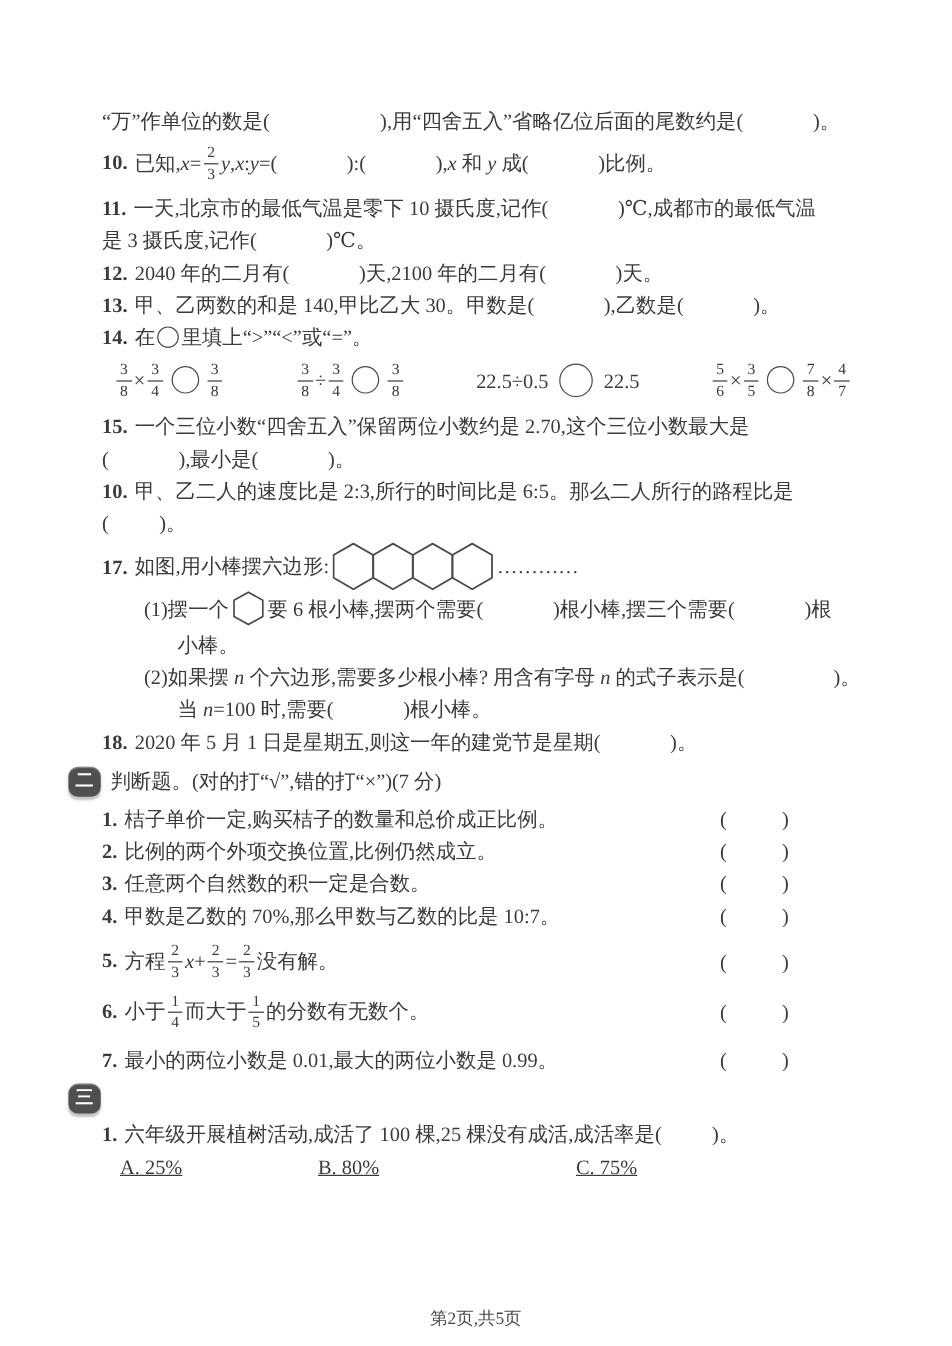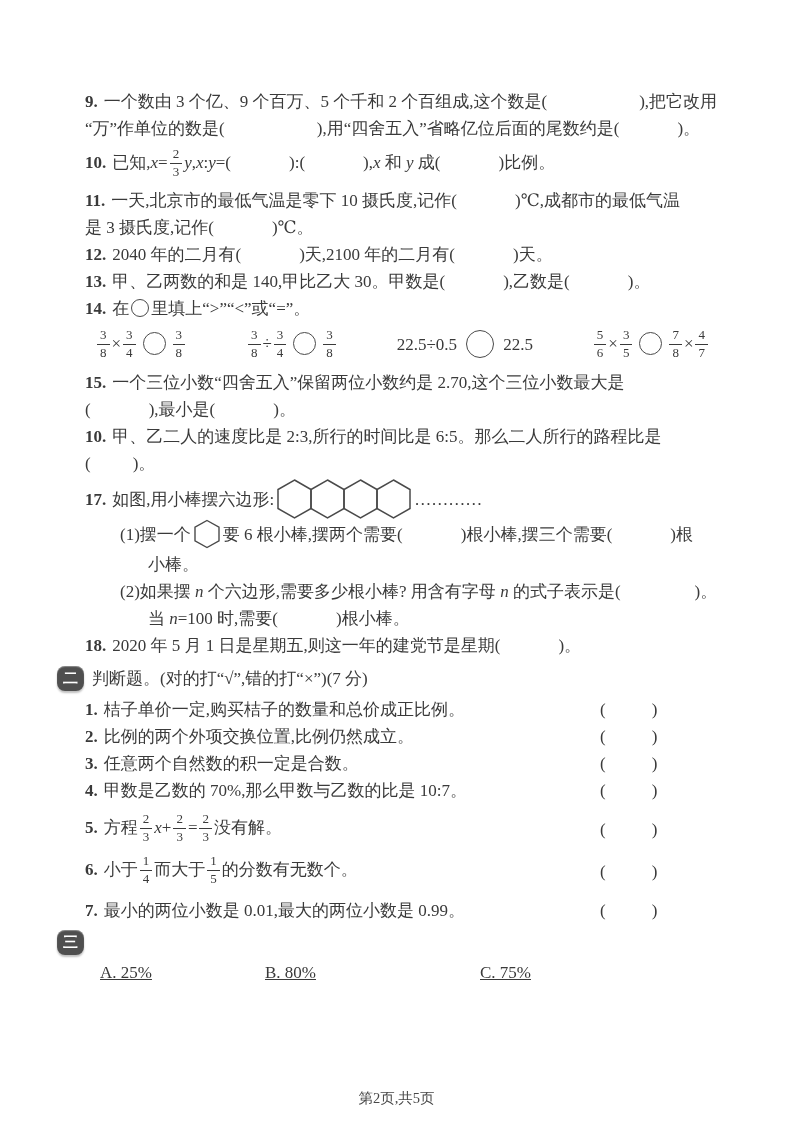--- a/index.html
+++ b/index.html
@@ -51,23 +51,20 @@
   .opt{display:inline-block;text-decoration:underline;}
   .opt.o1{width:165px;}.opt.o2{width:215px;}
   .footer{position:absolute;left:0;right:0;bottom:14px;text-align:center;
           font-size:14.5px;color:#474747;}
 </style>
 </head>
 <body>
 
 <div class="content">
 
-  <div class="row">
-    <span class="qno">9.</span><span>一个数由 3 个亿、9 个百万、5 个千和 2 个百组成,这个数是(</span><span class="blank bw-xl"></span><span>),把它改用</span>
-  </div>
   <div class="row cont">
     <span>“万”作单位的数是(</span><span class="blank bw-xl"></span><span>),用“四舍五入”省略亿位后面的尾数约是(</span><span class="blank bw-m"></span><span>)。</span>
   </div>
 
   <div class="row tallrow">
     <span class="qno">10.</span><span>已知,</span><span class="var">x</span><span>=</span><span class="frac"><span class="fn">2</span><span class="fd">3</span></span><span class="var">y</span><span>,</span><span class="var">x</span><span>:</span><span class="var">y</span><span>=(</span><span class="blank bw-m"></span><span>):(</span><span class="blank bw-m"></span><span>),</span><span class="var">x</span><span> 和 </span><span class="var">y</span><span> 成(</span><span class="blank bw-m"></span><span>)比例。</span>
   </div>
 
   <div class="row">
     <span class="qno">11.</span><span>一天,北京市的最低气温是零下 10 摄氏度,记作(</span><span class="blank bw-m"></span><span>)℃,成都市的最低气温</span>
@@ -173,19 +170,22 @@
     <span class="jparen"><span>(</span><span class="gap"></span><span>)</span></span>
   </div>
   <div class="jrow">
     <span class="qno">7.</span><span>最小的两位小数是 0.01,最大的两位小数是 0.99。</span>
     <span class="jparen"><span>(</span><span class="gap"></span><span>)</span></span>
   </div>
 
   <div class="sec-header">
     <span class="badge">三</span>
   </div>
+  <div class="row">
+    <span class="qno">1.</span><span>六年级开展植树活动,成活了 100 棵,25 棵没有成活,成活率是(</span><span class="blank bw-s"></span><span>)。</span>
+  </div>
   <div class="opts">
     <span class="opt o1">A. 25%</span><span class="opt o2">B. 80%</span><span class="opt o3">C. 75%</span>
   </div>
 
 </div>
 
 <div class="footer">第2页,共5页</div>
 
 </body></html>

